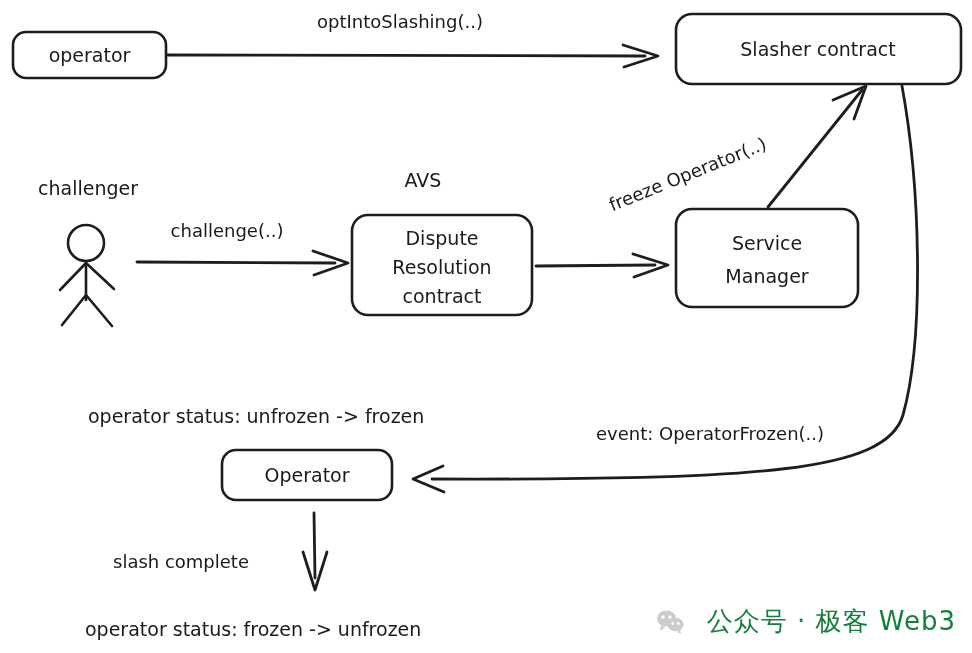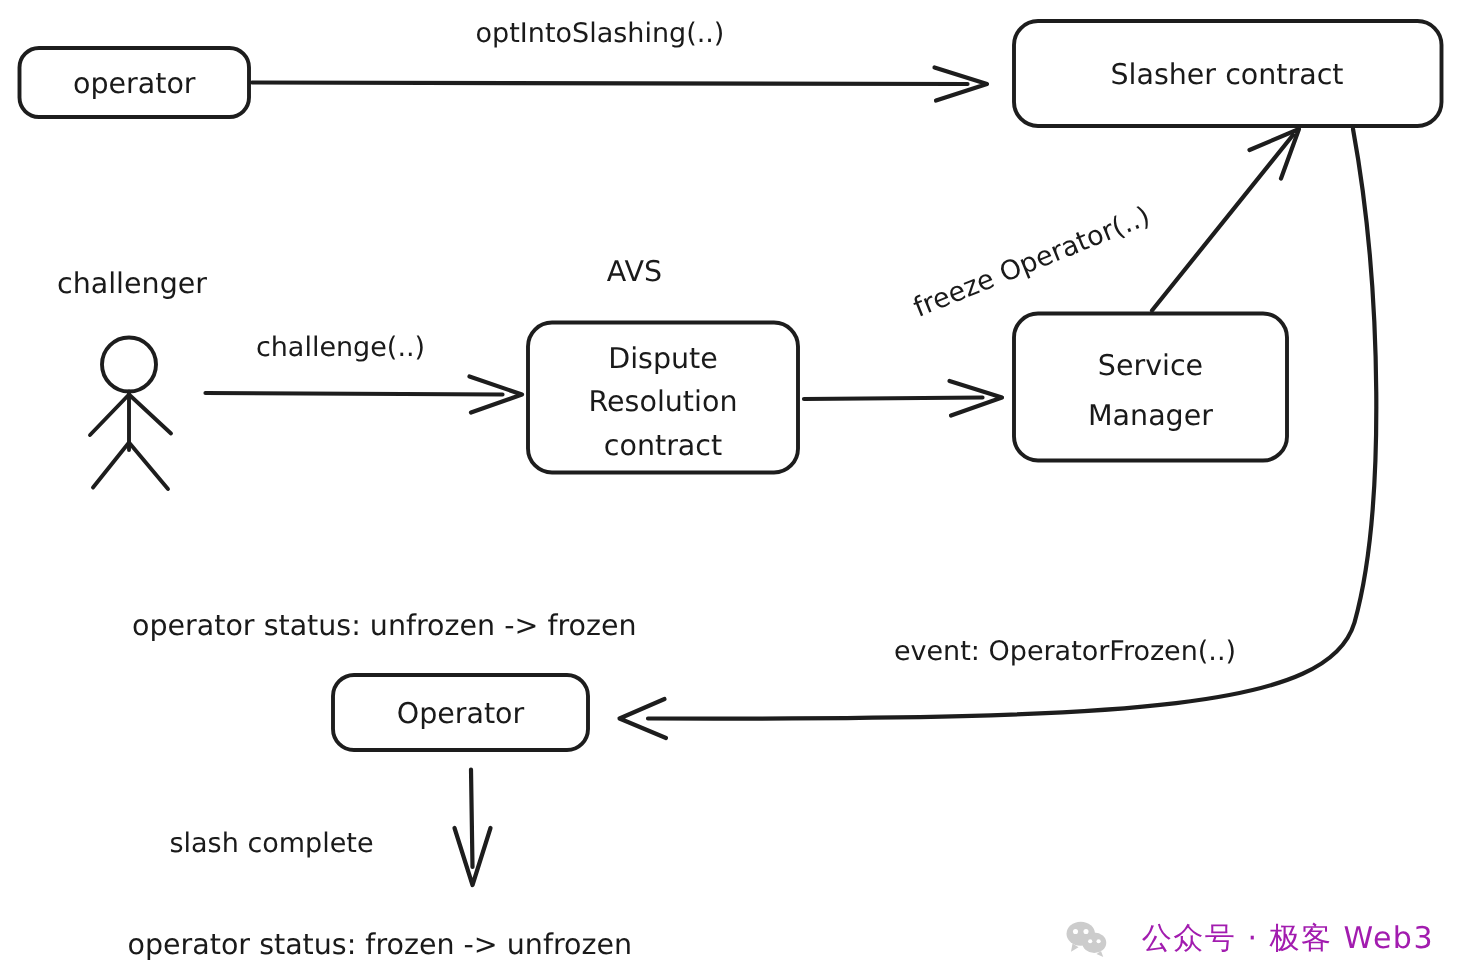--- a/index.html
+++ b/index.html
@@ -65,22 +65,22 @@
     stroke-linecap: round;
     stroke-linejoin: round;
   }
   .watermark {
     position: absolute;
     right: 16px;
     bottom: 14px;
     display: flex;
     align-items: center;
     gap: 22px;
-    color: #a21caf;
-    font-size: 20px;
+    color: #15803d;
+    font-size: 26px;
     font-family: "DejaVu Sans", sans-serif;
     letter-spacing: 1px;
     user-select: none;
   }
   .watermark svg { display: block; }
 </style>
 </head>
 <body>
 
 <div id="diagram-root">

